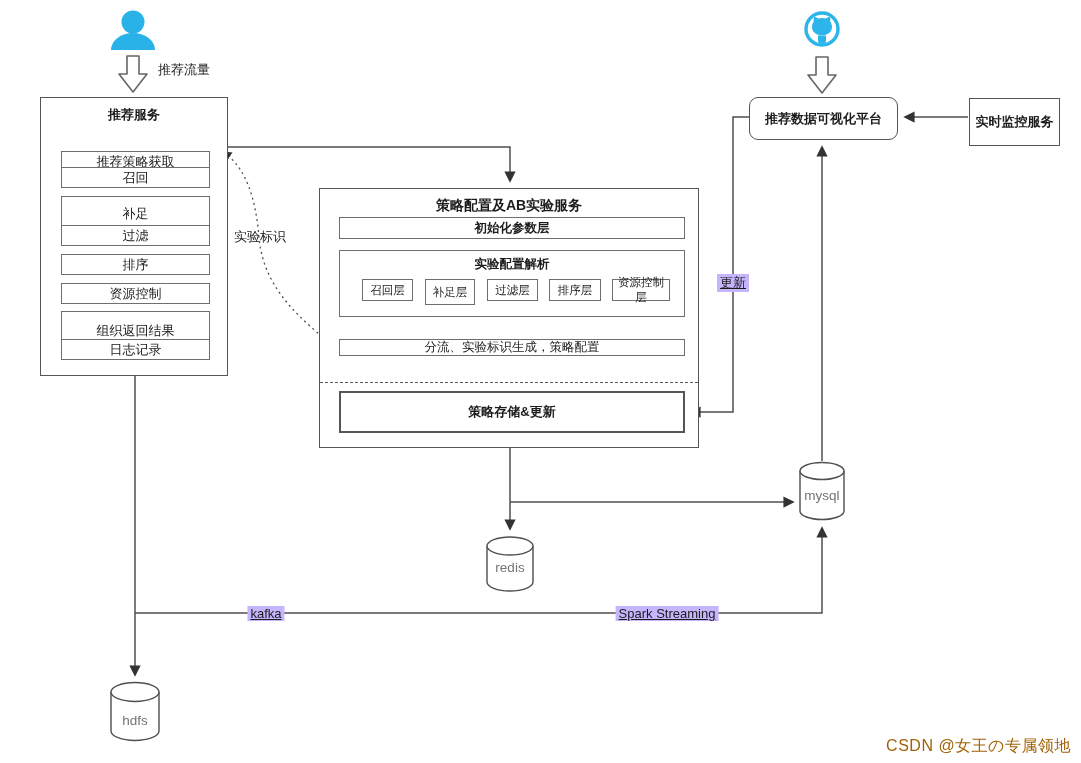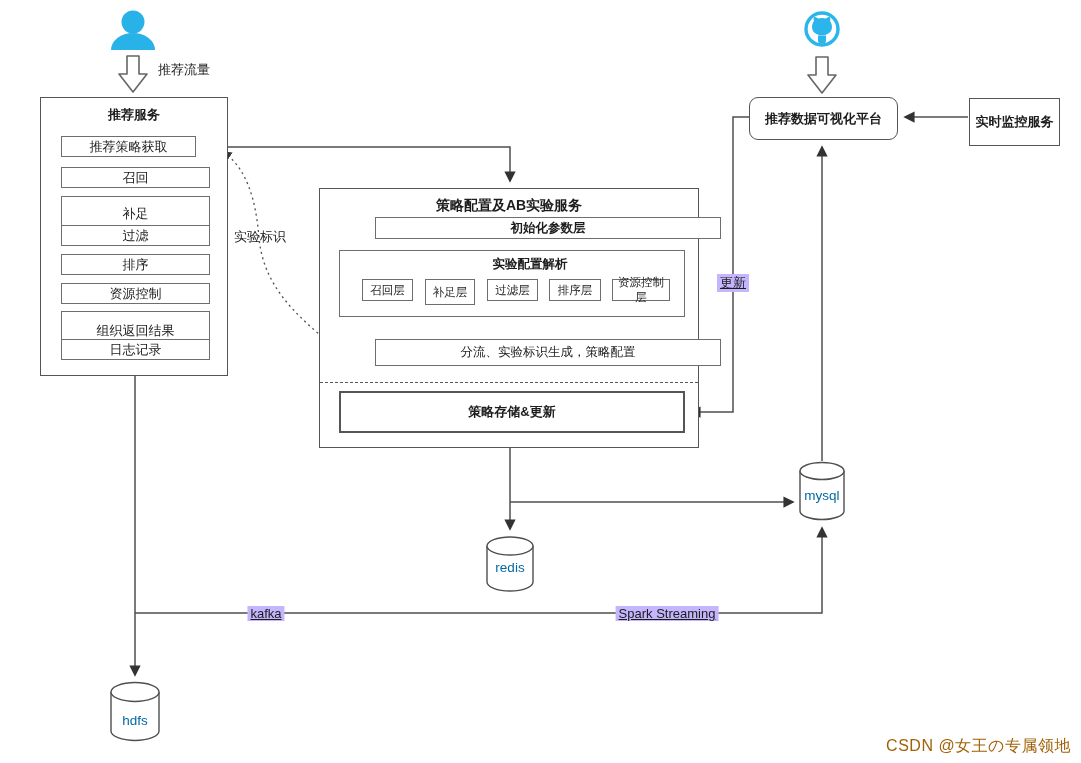--- a/index.html
+++ b/index.html
@@ -9,23 +9,23 @@
   }
   #wires{position:absolute;left:0;top:0;width:1081px;height:763px;}
   .box{position:absolute;background:#fff;border:1.5px solid #555;box-sizing:border-box;}
   .thin{border-width:1.3px;border-color:#6e6e6e;}
   .cc{display:flex;align-items:center;justify-content:center;text-align:center;}
   .title{position:absolute;left:0;right:0;text-align:center;font-weight:600;}
   .lbl{position:absolute;white-space:nowrap;}
   .onwire{background:#c4b5fd;padding:0 3px;transform:translateX(-50%);text-decoration:underline;}
   .rounded{border-radius:9px;}
   .dashed-sep{position:absolute;left:0;right:0;border-top:1.4px dashed #5a5a5a;}
-  .dblabel{position:absolute;transform:translate(-50%,-50%);font-size:13.5px;color:#0369a1;}
+  .dblabel{position:absolute;transform:translate(-50%,-50%);font-size:13.5px;color:#737373;}
   .watermark{position:absolute;color:#a16207;font-size:16px;letter-spacing:.5px;}
-  .f13{font-size:13px;} .f12{font-size:12.5px;margin-left:36px;} .f14{font-size:14px;} .f11{font-size:11.5px;}
+  .f13{font-size:13px;} .f12{font-size:12.5px;} .f14{font-size:14px;} .f11{font-size:11.5px;}
   .bold{font-weight:700;} .semi{font-weight:600;}
 </style>
 </head>
 <body>
 
 <div id="stage">
 
   <svg id="wires" viewBox="0 0 1081 763" xmlns="http://www.w3.org/2000/svg">
     <defs>
       <marker id="arr" viewBox="0 0 10 10" refX="8.5" refY="5" markerWidth="7.5" markerHeight="7.5" orient="auto-start-reverse">
@@ -67,21 +67,21 @@
     </g>
     <g>
       <path d="M111,692 V731 A24,9.5 0 0 0 159,731 V692" fill="#fff" stroke="#4f4f4f" stroke-width="1.4"></path>
       <ellipse cx="135" cy="692" rx="24" ry="9.5" fill="#fff" stroke="#4f4f4f" stroke-width="1.4"></ellipse>
     </g>
   </svg>
 
   <div class="box" style="left:40px;top:97px;width:188px;height:279px;">
     <div class="title f13" style="top:8px;">推荐服务</div>
   </div>
-  <div class="box thin cc f13" style="left:61px;top:136px;width:135px;height:21px;">推荐策略获取</div>
+  <div class="box thin cc f13" style="left:61px;top:151px;width:149px;height:21px;">推荐策略获取</div>
   <div class="box thin cc f13" style="left:61px;top:167px;width:149px;height:21px;">召回</div>
   <div class="box thin cc f13" style="left:61px;top:196px;width:149px;height:35px;">补足</div>
   <div class="box thin cc f13" style="left:61px;top:225px;width:149px;height:21px;">过滤</div>
   <div class="box thin cc f13" style="left:61px;top:254px;width:149px;height:21px;">排序</div>
   <div class="box thin cc f13" style="left:61px;top:283px;width:149px;height:21px;">资源控制</div>
   <div class="box thin cc f13" style="left:61px;top:311px;width:149px;height:39px;">组织返回结果</div>
   <div class="box thin cc f13" style="left:61px;top:339px;width:149px;height:21px;">日志记录</div>
 
   <div class="box" style="left:319px;top:188px;width:380px;height:260px;">
     <div class="title f14 bold" style="top:8px;">策略配置及AB实验服务</div>
@@ -89,21 +89,21 @@
   </div>
   <div class="box thin cc f12 semi" style="left:339px;top:217px;width:346px;height:22px;">初始化参数层</div>
   <div class="box thin" style="left:339px;top:250px;width:346px;height:67px;">
     <div class="title f12" style="top:5px;">实验配置解析</div>
   </div>
   <div class="box thin cc f11" style="left:362px;top:279px;width:51px;height:22px;">召回层</div>
   <div class="box thin cc f11" style="left:425px;top:279px;width:50px;height:26px;">补足层</div>
   <div class="box thin cc f11" style="left:487px;top:279px;width:51px;height:22px;">过滤层</div>
   <div class="box thin cc f11" style="left:549px;top:279px;width:52px;height:22px;">排序层</div>
   <div class="box thin cc f11" style="left:612px;top:279px;width:58px;height:22px;">资源控制层</div>
-  <div class="box thin cc f12" style="left:339px;top:339px;width:346px;height:27px;text-align:right;">分流、实验标识生成，策略配置</div>
+  <div class="box thin cc f12" style="left:339px;top:339px;width:346px;height:17px;text-align:right;">分流、实验标识生成，策略配置</div>
   <div class="box cc f13 semi" style="left:339px;top:391px;width:346px;height:42px;border-width:2px;">策略存储&amp;更新</div>
 
   <div class="box rounded cc f13 bold" style="left:749px;top:97px;width:149px;height:43px;">推荐数据可视化平台</div>
   <div class="box cc f13 bold" style="left:969px;top:98px;width:91px;height:48px;">实时监控服务</div>
 
   <div class="lbl f13" style="left:158px;top:61px;">推荐流量</div>
   <div class="lbl f13" style="left:234px;top:228px;">实验标识</div>
   <div class="lbl f13 onwire" style="left:733px;top:274px;">更新</div>
   <div class="lbl f13 onwire" style="left:266px;top:606px;">kafka</div>
   <div class="lbl f13 onwire" style="left:667px;top:606px;">Spark Streaming</div>

